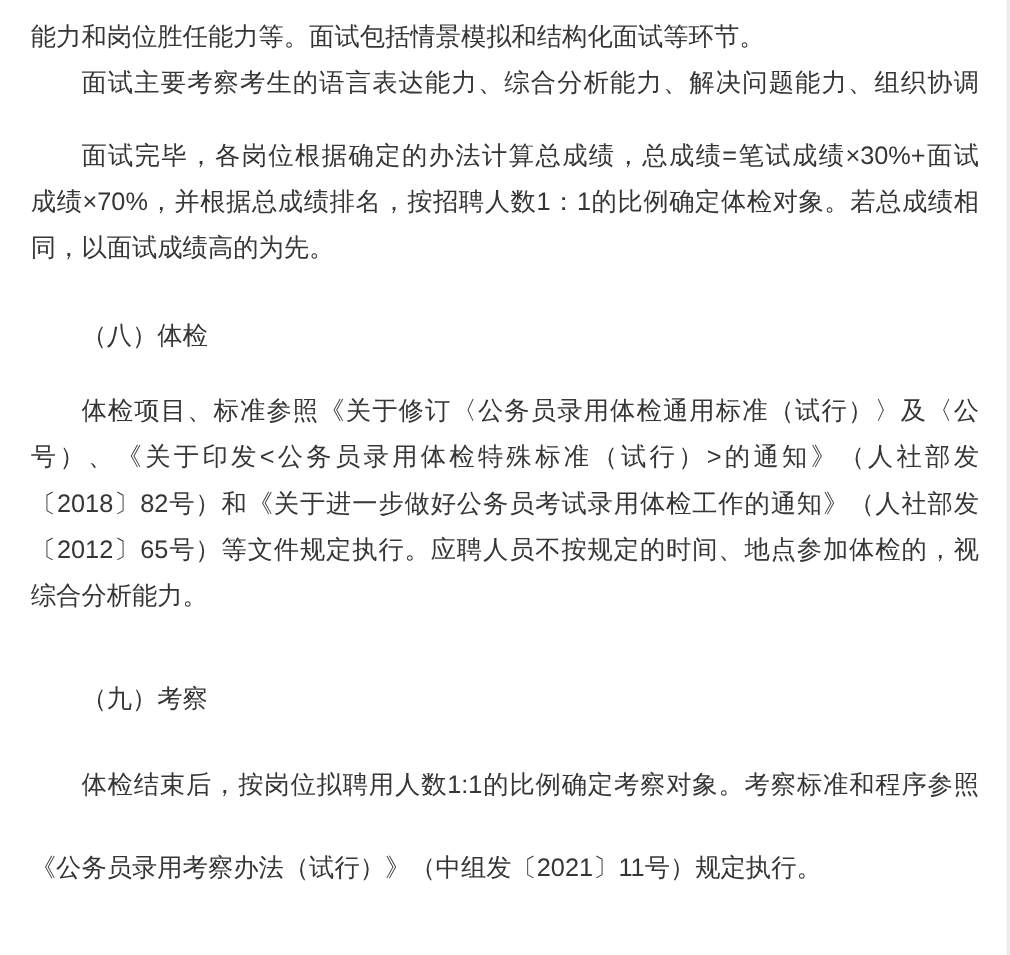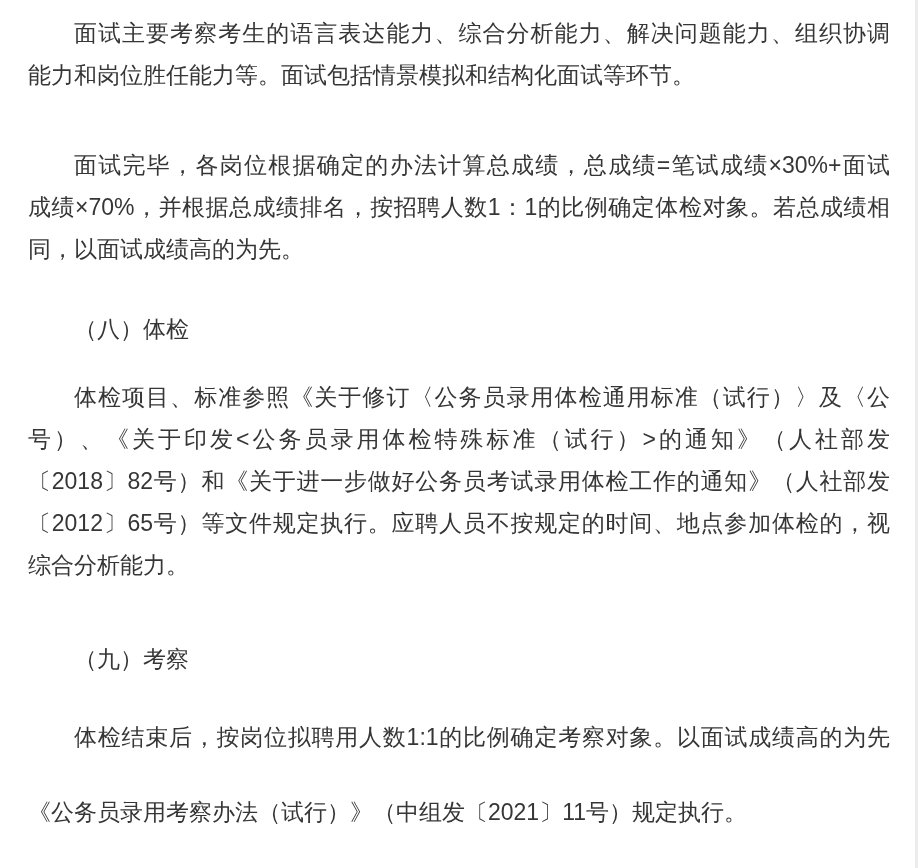--- a/index.html
+++ b/index.html
@@ -18,21 +18,21 @@
     position: absolute;
     top: 0;
     left: 0;
     width: 918px;
     padding: 0 28px;
     box-sizing: border-box;
     color: #363636;
   }
   .block { margin: 0; }
   .block:nth-child(1) { margin-top: 12px; }
-  .block:nth-child(2) { margin-top: 48px; }
+  .block:nth-child(2) { margin-top: 24px; }
   .block:nth-child(3) { margin-top: 38px; }
   .block:nth-child(4) { margin-top: 26px; }
   .block:nth-child(5) { margin-top: 52px; }
   .block:nth-child(6) { margin-top: 36px; }
   .block:nth-child(7) { margin-top: 33px; }
   .line {
     height: 42px;
     line-height: 42px;
     font-size: 23px;
     font-weight: 400;
@@ -51,41 +51,41 @@
     width: 3px;
     height: 868px;
     background: #ececec;
   }
 </style>
 </head>
 <body style="background: rgb(255, 255, 255);">
 
 <div id="doc" style="color: rgb(54, 54, 54);">
     <div class="block paragraph">
+      <div class="line">能力和岗位胜任能力等。面试包括情景模拟和结构化面试等环节。</div>
       <div class="line indent fill">面试主要考察考生的语言表达能力、综合分析能力、解决问题能力、组织协调</div>
-      <div class="line">能力和岗位胜任能力等。面试包括情景模拟和结构化面试等环节。</div>
     </div>
     <div class="block paragraph">
       <div class="line indent fill">面试完毕，各岗位根据确定的办法计算总成绩，总成绩=笔试成绩×30%+面试</div>
       <div class="line fill">成绩×70%，并根据总成绩排名，按招聘人数1：1的比例确定体检对象。若总成绩相</div>
       <div class="line">同，以面试成绩高的为先。</div>
     </div>
     <div class="block heading">
       <div class="line indent">（八）体检</div>
     </div>
     <div class="block paragraph">
       <div class="line indent fill">体检项目、标准参照《关于修订〈公务员录用体检通用标准（试行）〉及〈公</div>
       <div class="line fill">号）、《关于印发&lt;公务员录用体检特殊标准（试行）&gt;的通知》（人社部发</div>
       <div class="line fill">〔2018〕82号）和《关于进一步做好公务员考试录用体检工作的通知》（人社部发</div>
       <div class="line fill">〔2012〕65号）等文件规定执行。应聘人员不按规定的时间、地点参加体检的，视</div>
       <div class="line">综合分析能力。</div>
     </div>
     <div class="block heading">
       <div class="line indent">（九）考察</div>
     </div>
     <div class="block paragraph">
-      <div class="line indent fill">体检结束后，按岗位拟聘用人数1:1的比例确定考察对象。以面试成绩高的为先</div>
+      <div class="line indent fill">体检结束后，按岗位拟聘用人数1:1的比例确定考察对象。考察标准和程序参照</div>
     </div>
     <div class="block paragraph">
       <div class="line">《公务员录用考察办法（试行）》（中组发〔2021〕11号）规定执行。</div>
     </div>
   </div>
 <div id="right-edge" style="background: rgb(236, 236, 236);"></div>
 
 </body></html>

